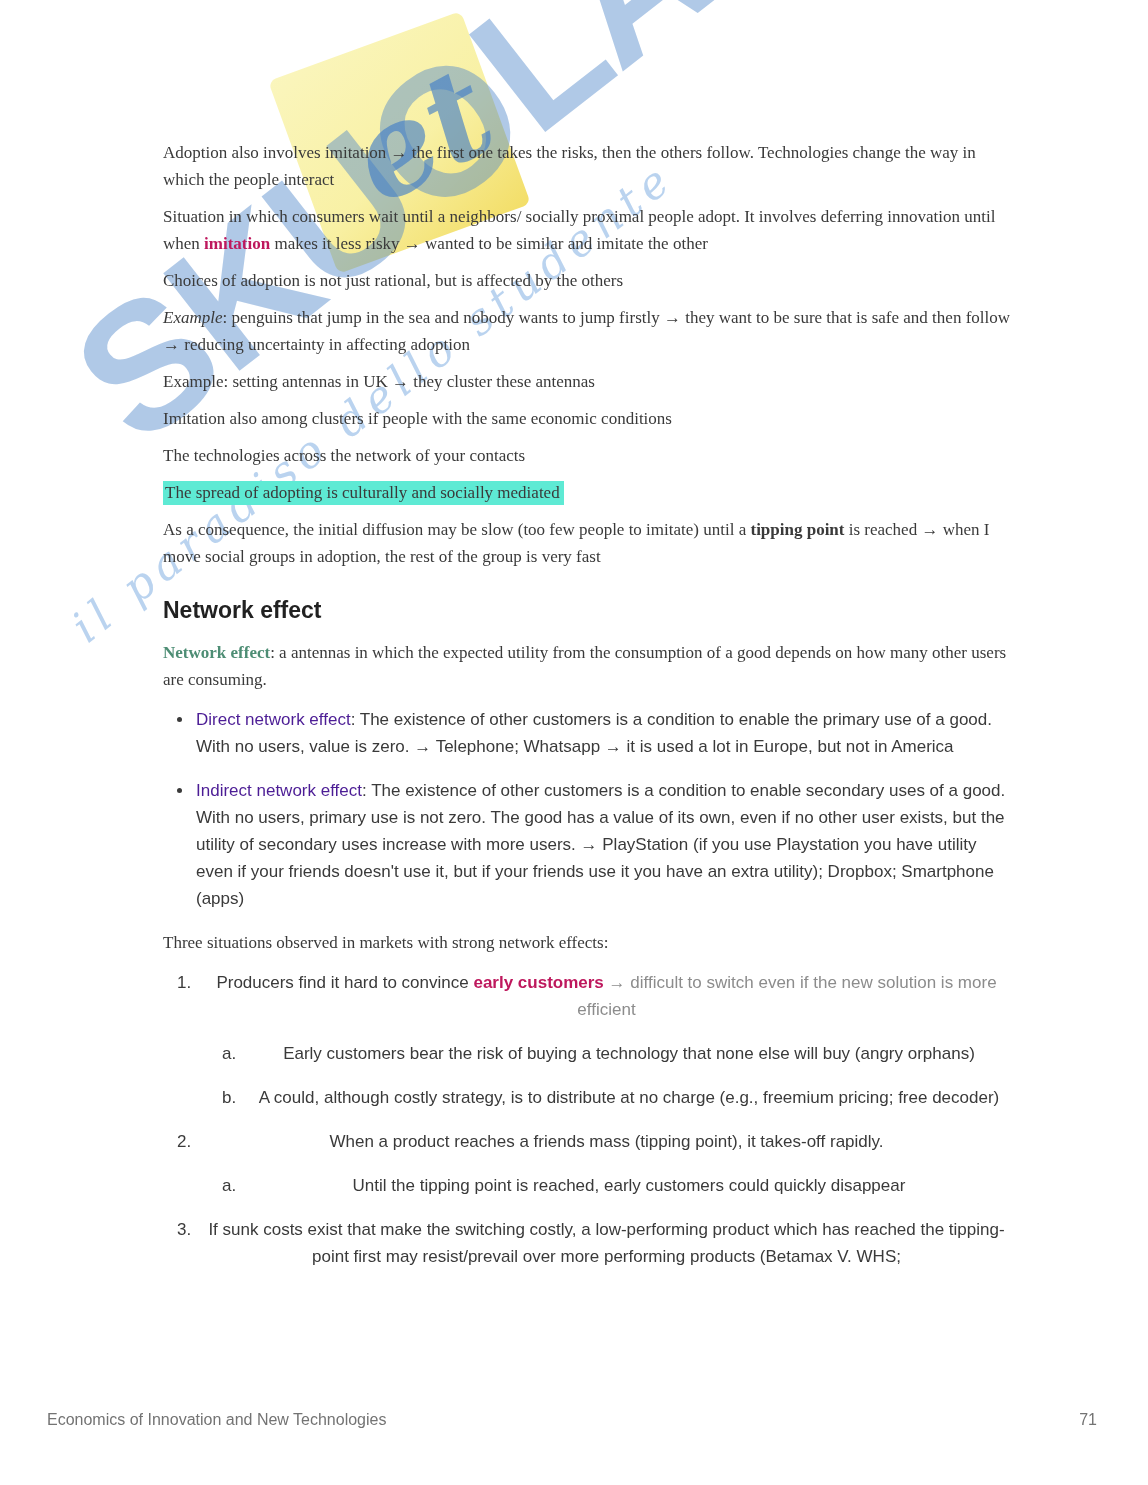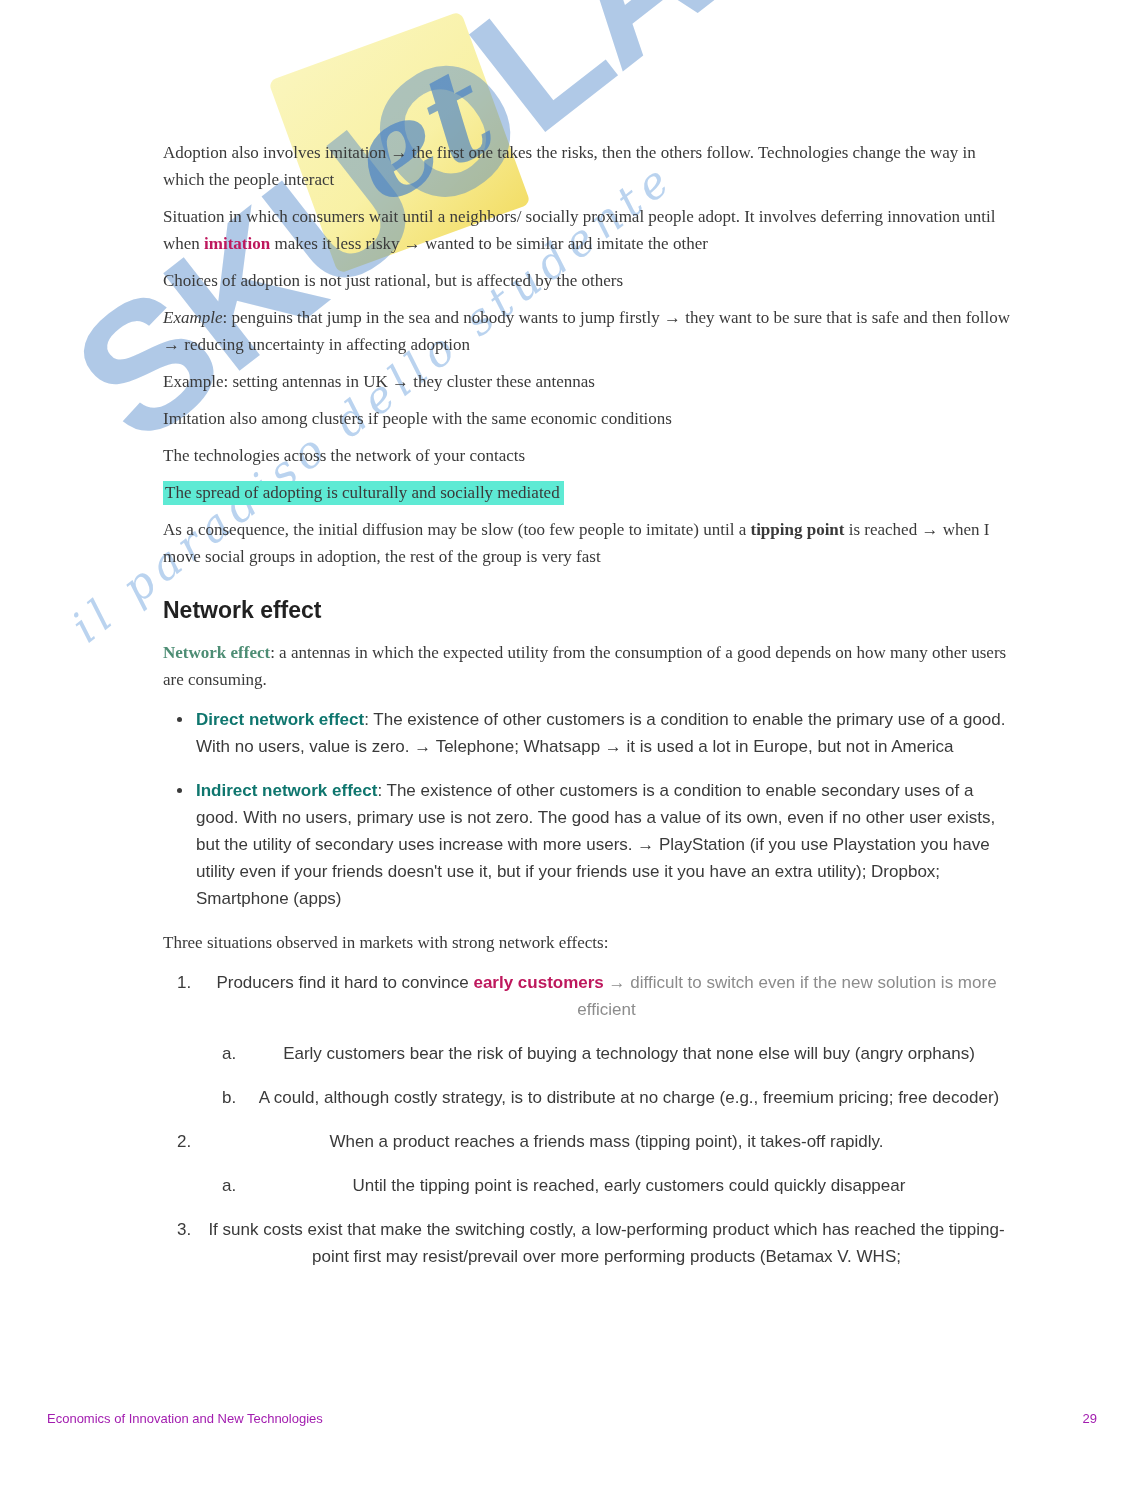--- a/index.html
+++ b/index.html
@@ -87,21 +87,21 @@
     width: 851px;
     z-index: 5;
     font-size: 17px;
     line-height: 27px;
   }
   .page-content p {
     margin: 0 0 10px 0;
     font-family: Liberation Serif, serif;
   }
   .accent-red    { color: #be185d; font-weight: bold; }
-  .accent-blue   { color: #0f766e; font-weight: bold; text-align: center; }
+  .accent-blue   { color: #4c1d95; font-weight: normal; text-align: center; }
   .accent-teal   { color: #4d8d74; font-weight: bold; }
   .bold          { font-weight: bold; }
   .italic        { font-style: italic; text-align: center; }
   .gray          { color: #8c8c8c; }
   .hl {
     background: #5eead4;
     padding: 2px 4px 3px 2px;
     text-align: right;
   }
   h2.section-heading {
@@ -133,22 +133,22 @@
 
   
   .footer {
     position: absolute;
     left: 0;
     right: 0;
     top: 1411px;
     display: flex;
     justify-content: space-between;
     padding: 0 51px 0 47px;
-    font-size: 13px;
-    color: #a21caf;
+    font-size: 16px;
+    color: #737373;
     z-index: 5;
   }
 </style>
 </head>
 <body>
 
 <div class="watermark">
   <div class="wm-square"></div>
   <div class="wm-brand">SKUOLA</div>
   <div class="wm-tagline">il paradiso dello studente</div>
@@ -200,14 +200,14 @@
         <li><span>Until the tipping point is reached, early customers could quickly disappear</span></li>
       </ol>
     </li>
     <li><span>If sunk costs exist that make the switching costly, a low-performing product which has reached the tipping-point first may resist/prevail over more performing products (Betamax V. WHS;</span></li>
   </ol>
 
 </div>
 
 <div class="footer">
   <span>Economics of Innovation and New Technologies</span>
-  <span>29</span>
+  <span>71</span>
 </div>
 
 </body></html>

